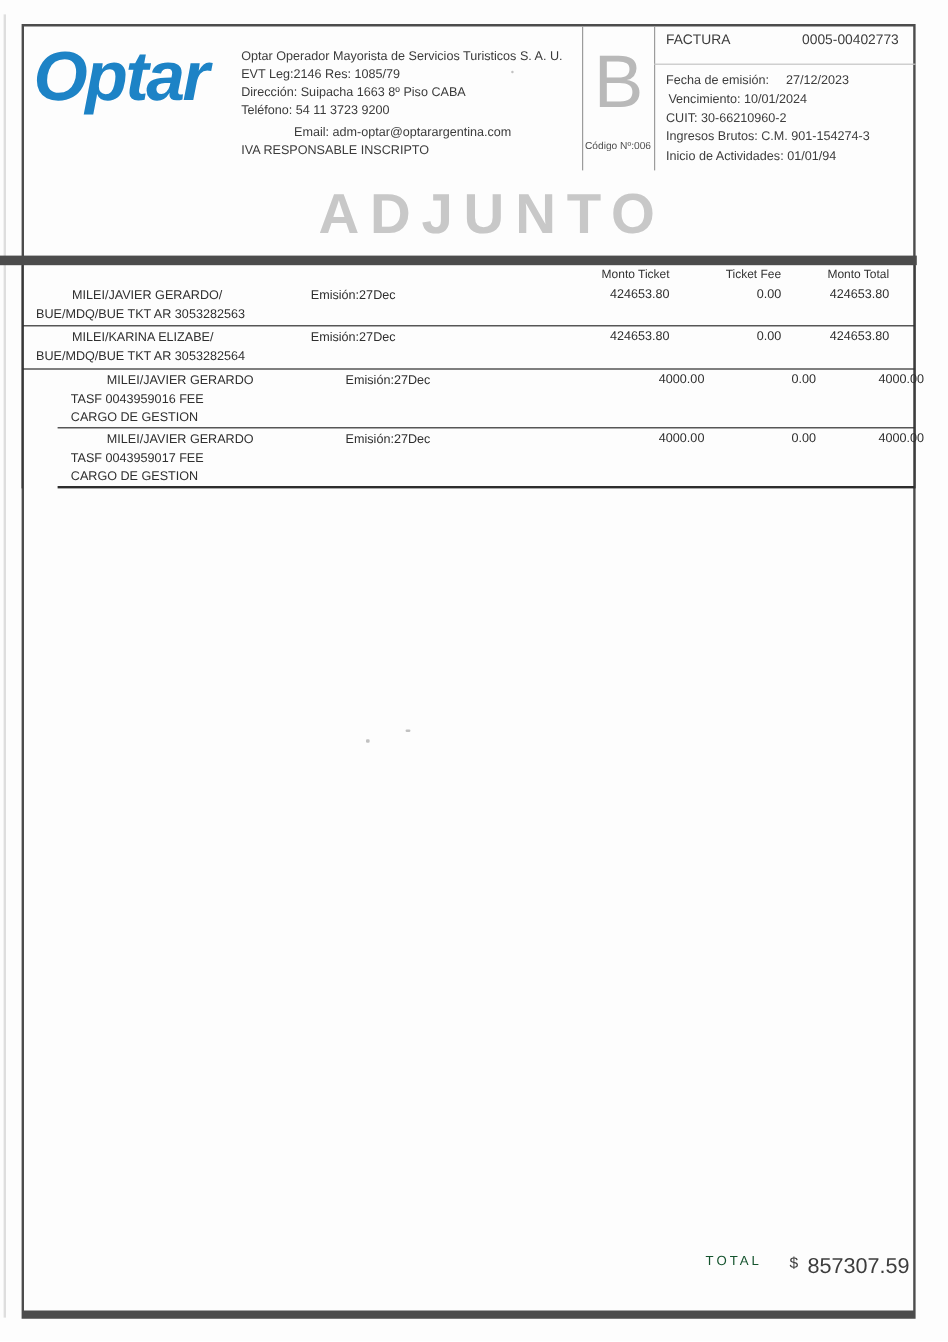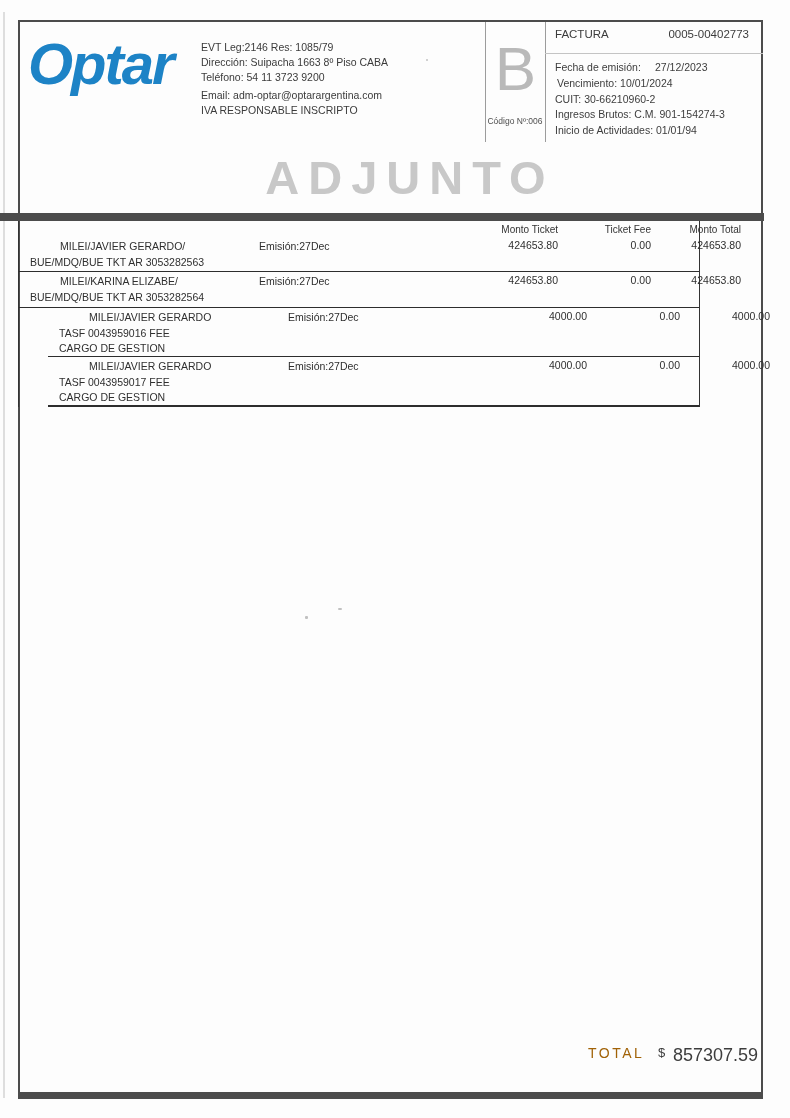--- a/index.html
+++ b/index.html
@@ -27,21 +27,21 @@
   .bbox-right{left:545px;}
 
   .logo{
     left:28px;top:30px;width:170px;
     font-size:58px;font-weight:bold;font-style:italic;
     letter-spacing:-2px;
     color:var(--logo_blue,#1d83c6);
   }
   .company{left:201px;top:40px;font-size:10.5px;line-height:15px;color:#3b3b3b;}
   .company div{white-space:nowrap;}
-  .company .gap{margin-top:3px;}
+  .company .gap{margin-top:3px;margin-left:44px;}
 
   .b-letter{
     left:486px;top:38px;width:59px;text-align:center;
     font-size:62px;font-weight:300;color:#b9b9b9;line-height:1;
   }
   .codigo{left:479px;top:116px;width:72px;text-align:center;font-size:8.5px;color:#4f4f4f;}
 
   .factura-panel{left:545px;top:20px;width:218px;height:123px;font-size:10.5px;color:#3d3d3d;}
   .factura-row{position:absolute;top:8px;left:10px;right:14px;display:flex;justify-content:space-between;font-size:11.5px;color:#3c3c3c;}
   .factura-underline{position:absolute;top:33px;left:0;width:218px;height:1px;background:#c4c4c4;}
@@ -56,21 +56,21 @@
   .watermark{
     left:40px;top:150px;width:740px;text-align:center;
     font-size:47px;letter-spacing:9px;
     color:var(--watermark_gray,#c8c8c8);
     font-weight:700;
   }
 
   .dark-bar{left:0;top:213px;width:764px;height:8px;background:var(--border_dark,#4c4c4c);}
 
   .table{
-    left:18px;top:221px;width:682px;
+    left:18px;top:221px;width:745px;
     box-sizing:border-box;
     border-left:1.5px solid #333;border-right:1.5px solid #333;
     font-size:10.5px;color:#2f2f2f;
   }
   .thead{position:relative;height:16px;font-size:10px;color:#333;}
   .trow{position:relative;border-bottom:1.5px solid #2d2d2d;}
   .trow.h34{height:34px;}
   .trow.h35{height:35px;}
   .trow.h48{height:48px;margin-left:29px;}
   .trow.last{border-bottom-width:2px;}
@@ -78,40 +78,41 @@
   .name1{left:9px;top:3px;padding-left:32px;}
   .name2{left:11px;top:19px;}
   .name3{left:11px;top:34px;}
   .emision{left:240px;top:3px;}
   .col-ticket{left:439px;width:100px;text-align:right;}
   .col-fee{left:532px;width:100px;text-align:right;}
   .col-total{left:622px;width:100px;text-align:right;}
   .thead .cell{top:3px;}
   .trow .amt{top:2px;}
 
-  .total-label{left:588px;top:1045px;font-size:14px;letter-spacing:2.5px;color:#a16207;}
+  .total-label{left:588px;top:1045px;font-size:11px;letter-spacing:2.5px;color:#14532d;}
   .total-currency{left:658px;top:1045px;font-size:13px;color:#3d3d3d;}
   .total-value{left:648px;top:1045px;width:110px;text-align:right;font-size:18px;color:#3d3d3d;}
 
   .speck{width:3px;height:3px;background:#9a9a9a;border-radius:1px;opacity:.6;}
   .speck1{left:426px;top:59px;width:2px;height:2px;}
   .speck2{left:305px;top:616px;}
   .speck3{left:338px;top:608px;width:4px;height:2px;}
 </style>
 </head>
 <body>
 
 <div class="page">
 
   <div class="abs scan-line"></div>
   <div class="abs outer-box"></div>
 
   <div class="abs logo">Optar</div>
 
   <div class="abs company">
+    <div>Optar Operador Mayorista de Servicios Turisticos S. A. U.</div>
     <div>EVT Leg:2146 Res: 1085/79</div>
     <div>Dirección: Suipacha 1663 8º Piso CABA</div>
     <div>Teléfono: 54 11 3723 9200</div>
     <div class="gap">Email: adm-optar@optarargentina.com</div>
     <div>IVA RESPONSABLE INSCRIPTO</div>
   </div>
 
   <div class="abs bbox-line bbox-left"></div>
   <div class="abs bbox-line bbox-right"></div>
   <div class="abs b-letter">B</div>

